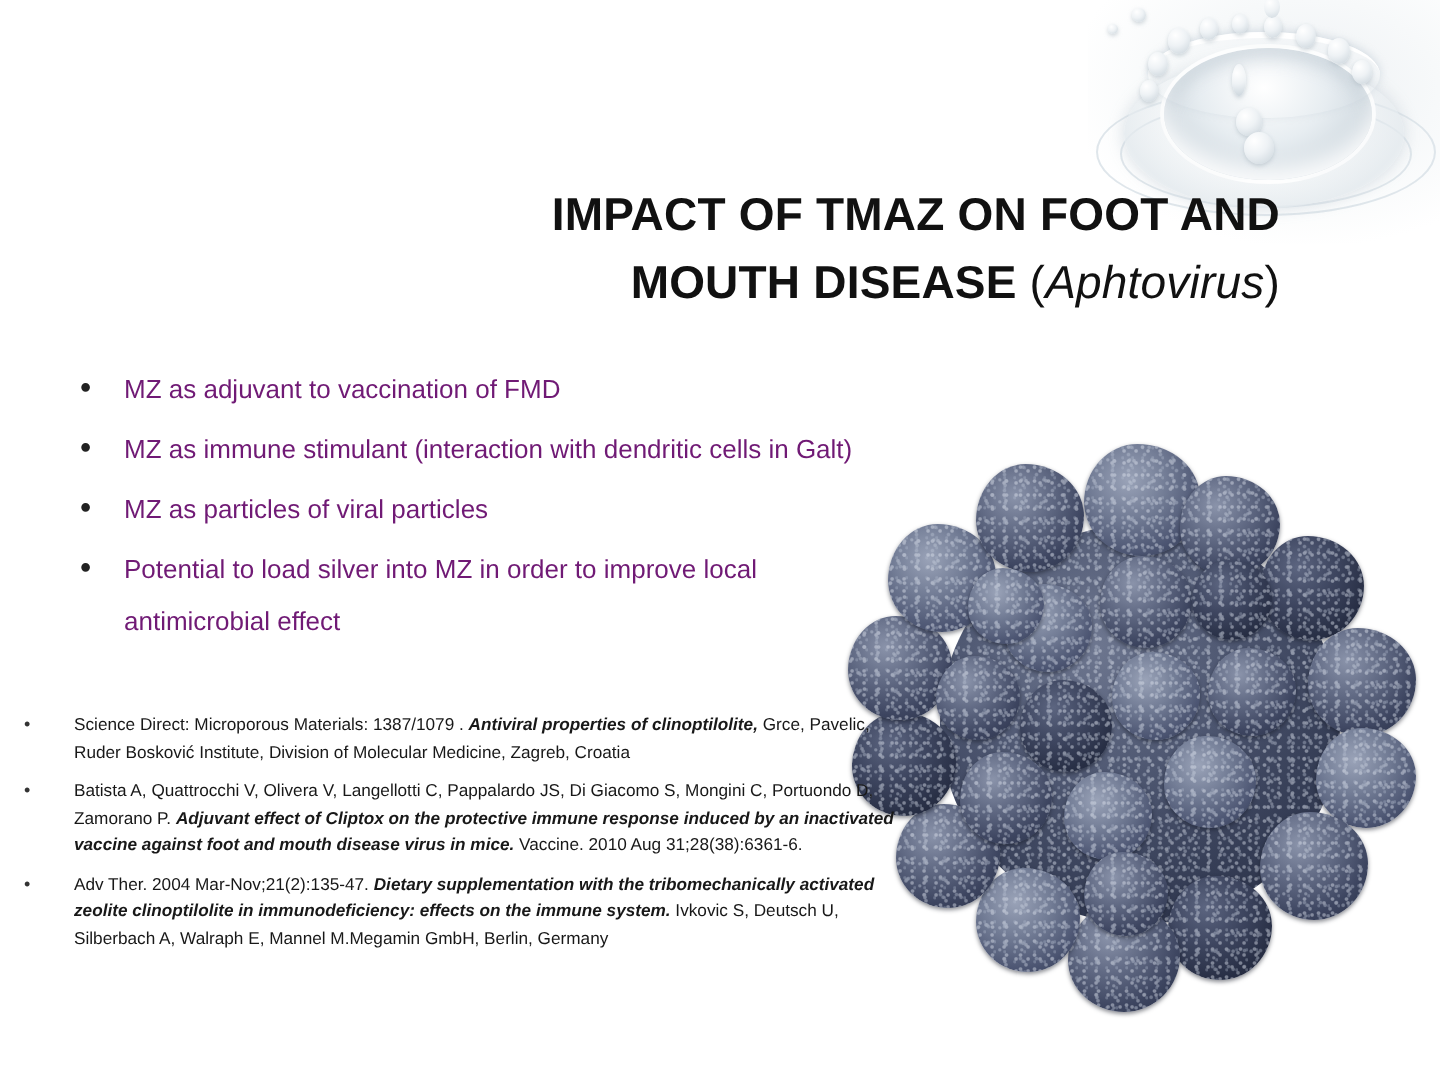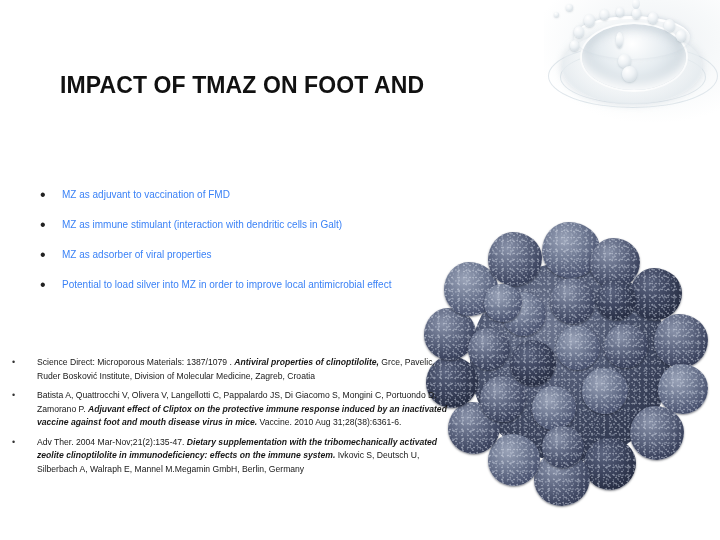--- a/index.html
+++ b/index.html
@@ -73,23 +73,23 @@
   .stream {
     position: absolute;
     border-radius: 50%;
     background: radial-gradient(circle at 35% 30%, #ffffff 0%, #edf1f4 50%, #cdd7de 100%);
   }
 
   
   #title-block {
     position: absolute;
     left: 60px;
-    top: 68px;
+    top: 90px;
     width: 580px;
-    text-align: left;
+    text-align: right;
   }
   .title-line {
     font-size: 23px;
     font-weight: bold;
     line-height: 34px;
     letter-spacing: 0.1px;
     color: #111111;
     white-space: nowrap;
   }
   .title-italic {
@@ -114,23 +114,23 @@
     flex: 0 0 auto;
     width: 22px;
     font-size: 16px;
     line-height: 26px;
     color: #222222;
     text-align: left;
     padding-left: 4px;
   }
   .bullet-text {
     flex: 1 1 auto;
-    font-size: 10px;
+    font-size: 13px;
     line-height: 26px;
-    color: #3b82f6;
+    color: #701a75;
   }
 
   
   #virus-caption {
     position: absolute;
     left: 462px;
     top: 200px;
     font-size: 9.5px;
     letter-spacing: 1.7px;
     color: #8d8d8d;
@@ -238,34 +238,35 @@
     <div class="bead" style="left:78px; top:74px; width:15px; height:16px;"></div>
     <div class="bead" style="left:72px; top:40px; width:7px; height:16px;"></div>
 
     <div class="stream" style="left:88px; top:6px; width:8px; height:11px;"></div>
     <div class="bead" style="left:22px; top:12px; width:7px; height:7px;"></div>
     <div class="bead" style="left:10px; top:20px; width:5px; height:5px;"></div>
   </div>
 
   <div id="title-block">
     <div class="title-line">IMPACT OF TMAZ ON FOOT AND</div>
+    <div class="title-line"><span>MOUTH DISEASE </span><span class="paren">(</span><span class="title-italic">Aphtovirus</span><span class="paren">)</span></div>
   </div>
 
   <div id="bullets">
     <div class="bullet-row">
       <div class="bullet-dot">•</div>
       <div class="bullet-text">MZ as adjuvant to vaccination of FMD</div>
     </div>
     <div class="bullet-row">
       <div class="bullet-dot">•</div>
       <div class="bullet-text">MZ as immune stimulant (interaction with dendritic cells in Galt)</div>
     </div>
     <div class="bullet-row">
       <div class="bullet-dot">•</div>
-      <div class="bullet-text">MZ as adsorber of viral properties</div>
+      <div class="bullet-text">MZ as particles of viral particles</div>
     </div>
     <div class="bullet-row">
       <div class="bullet-dot">•</div>
       <div class="bullet-text">Potential to load silver into MZ in order to improve local antimicrobial effect</div>
     </div>
   </div>
 
 
   <div id="virus-image">
     <div class="capsid-core">

